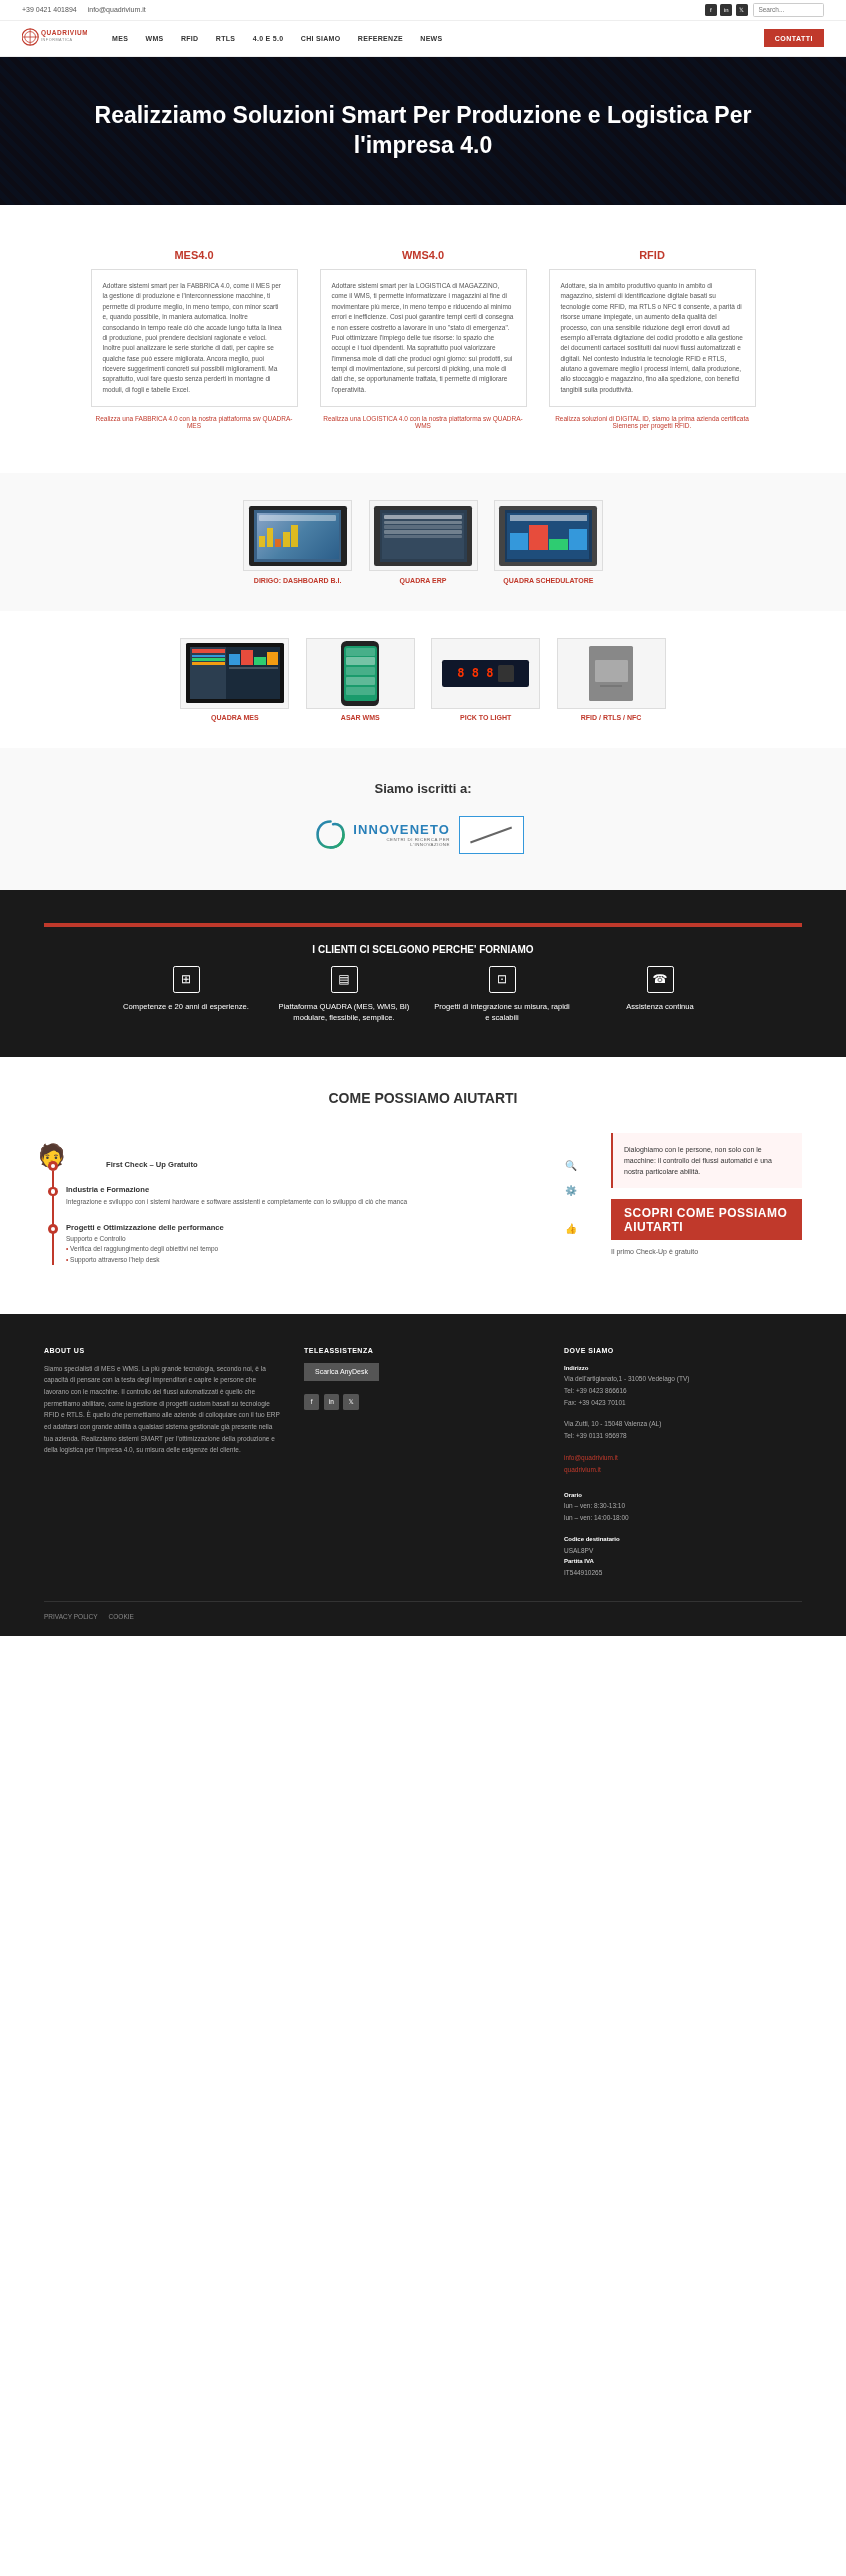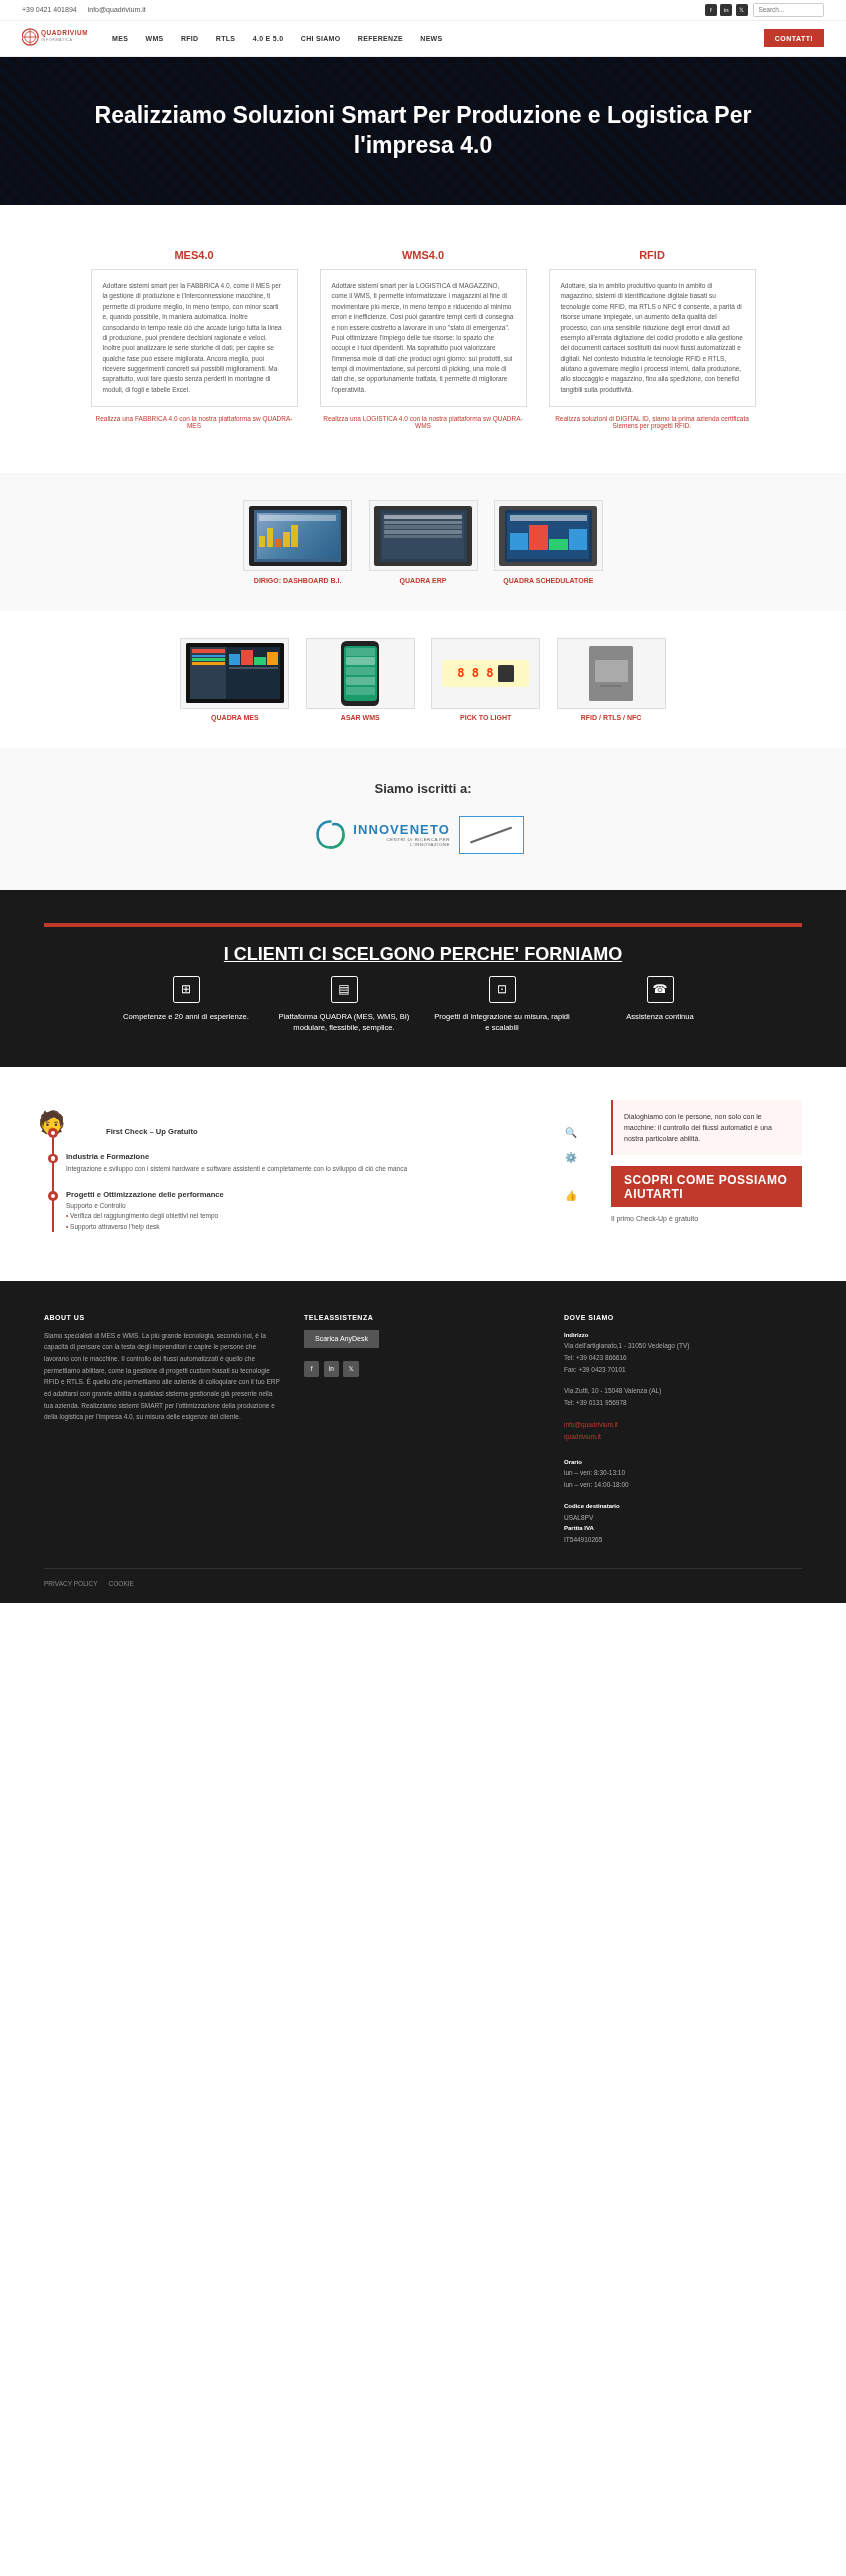--- a/index.html
+++ b/index.html
@@ -119,21 +119,21 @@
       display: flex; align-items: center; justify-content: center;
     }
     .phone-screen {
       width: 33px; height: 55px; background: #1a9b6c;
       border-radius: 3.3px; overflow: hidden;
     }
     .phone-row { height: 8.2px; background: rgba(255,255,255,0.2); margin: 1.6px 2.2px; border-radius: 1.1px; }
 
     
     .ptl-mock {
-      width: 87px; height: 27px; background: #fef9c3; border-radius: 2.2px;
+      width: 87px; height: 27px; background: #0f172a; border-radius: 2.2px;
       display: flex; align-items: center; justify-content: center; gap: 4.4px;
     }
     .ptl-display {
       font-size: 12px; font-weight: bold; color: #ff3300; font-family: monospace;
     }
     .ptl-btn {
       width: 16.4px; height: 16.4px; background: #333; border-radius: 1.6px;
     }
 
     
@@ -166,21 +166,21 @@
       width: 65px; height: 38px; border: 1.1px solid #3498db;
       display: flex; align-items: center; justify-content: center;
       background: #fff;
     }
     .partner2-line { width: 44px; height: 1.6px; background: #666; transform: rotate(-20deg); }
 
     
     .dark-section {
       background: #1a1a1a; color: #fff; padding: 33px 44px; text-align: center;
     }
-    .dark-section h2 { font-size: 18px; font-weight: 700; margin-bottom: 4px; text-decoration: underline; }
+    .dark-section h2 { font-size: 10px; font-weight: 700; margin-bottom: 4px; }
     .features-row { display: flex; gap: 22px; justify-content: center; margin-top: 11px; }
     .feature-item { text-align: center; flex: 1; max-width: 136px; }
     .feature-icon {
       width: 27px; height: 27px; border: 1.1px solid #fff; border-radius: 2.2px;
       display: flex; align-items: center; justify-content: center;
       margin: 0 auto 8.2px; font-size: 12px;
     }
     .feature-text { font-size: 7.6px; line-height: 1.5; }
     .dark-bar {
       height: 4.4px; background: #c0392b; margin-bottom: 16.4px;
@@ -505,20 +505,21 @@
 
     <div class="feature-item">
       <div class="feature-icon">☎</div>
       <div class="feature-text">Assistenza continua</div>
     </div>
 
   </div>
 </div>
 
 <div class="how-section">
+  <h2>COME POSSIAMO AIUTARTI</h2>
   <div class="how-content">
 
     <div class="how-left">
       <div class="timeline">
         <div class="timeline-person">🧑</div>
         <div class="timeline-line"></div>
 
         <div class="timeline-item" style="margin-top:27px;padding-left:40px;">
           <div class="timeline-dot">
             <div class="timeline-dot-inner"></div>

